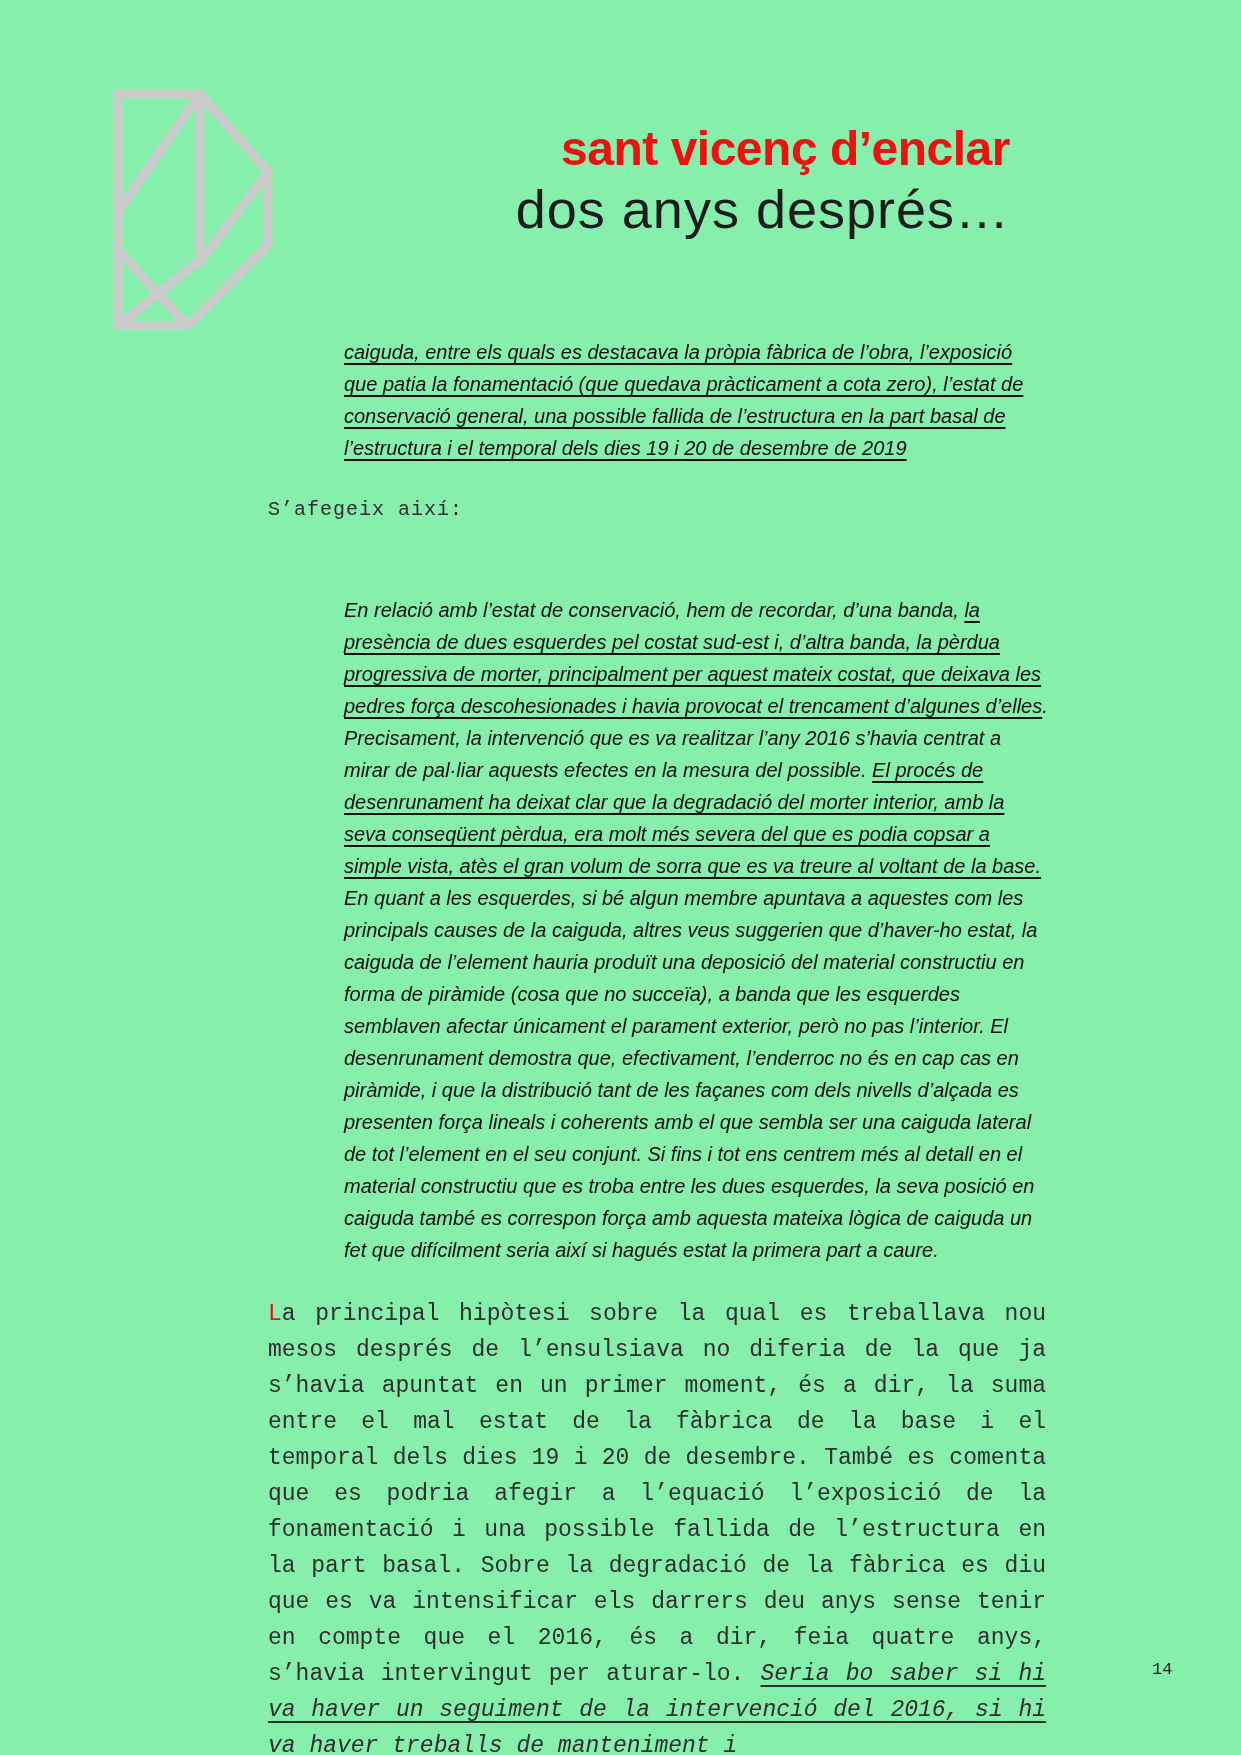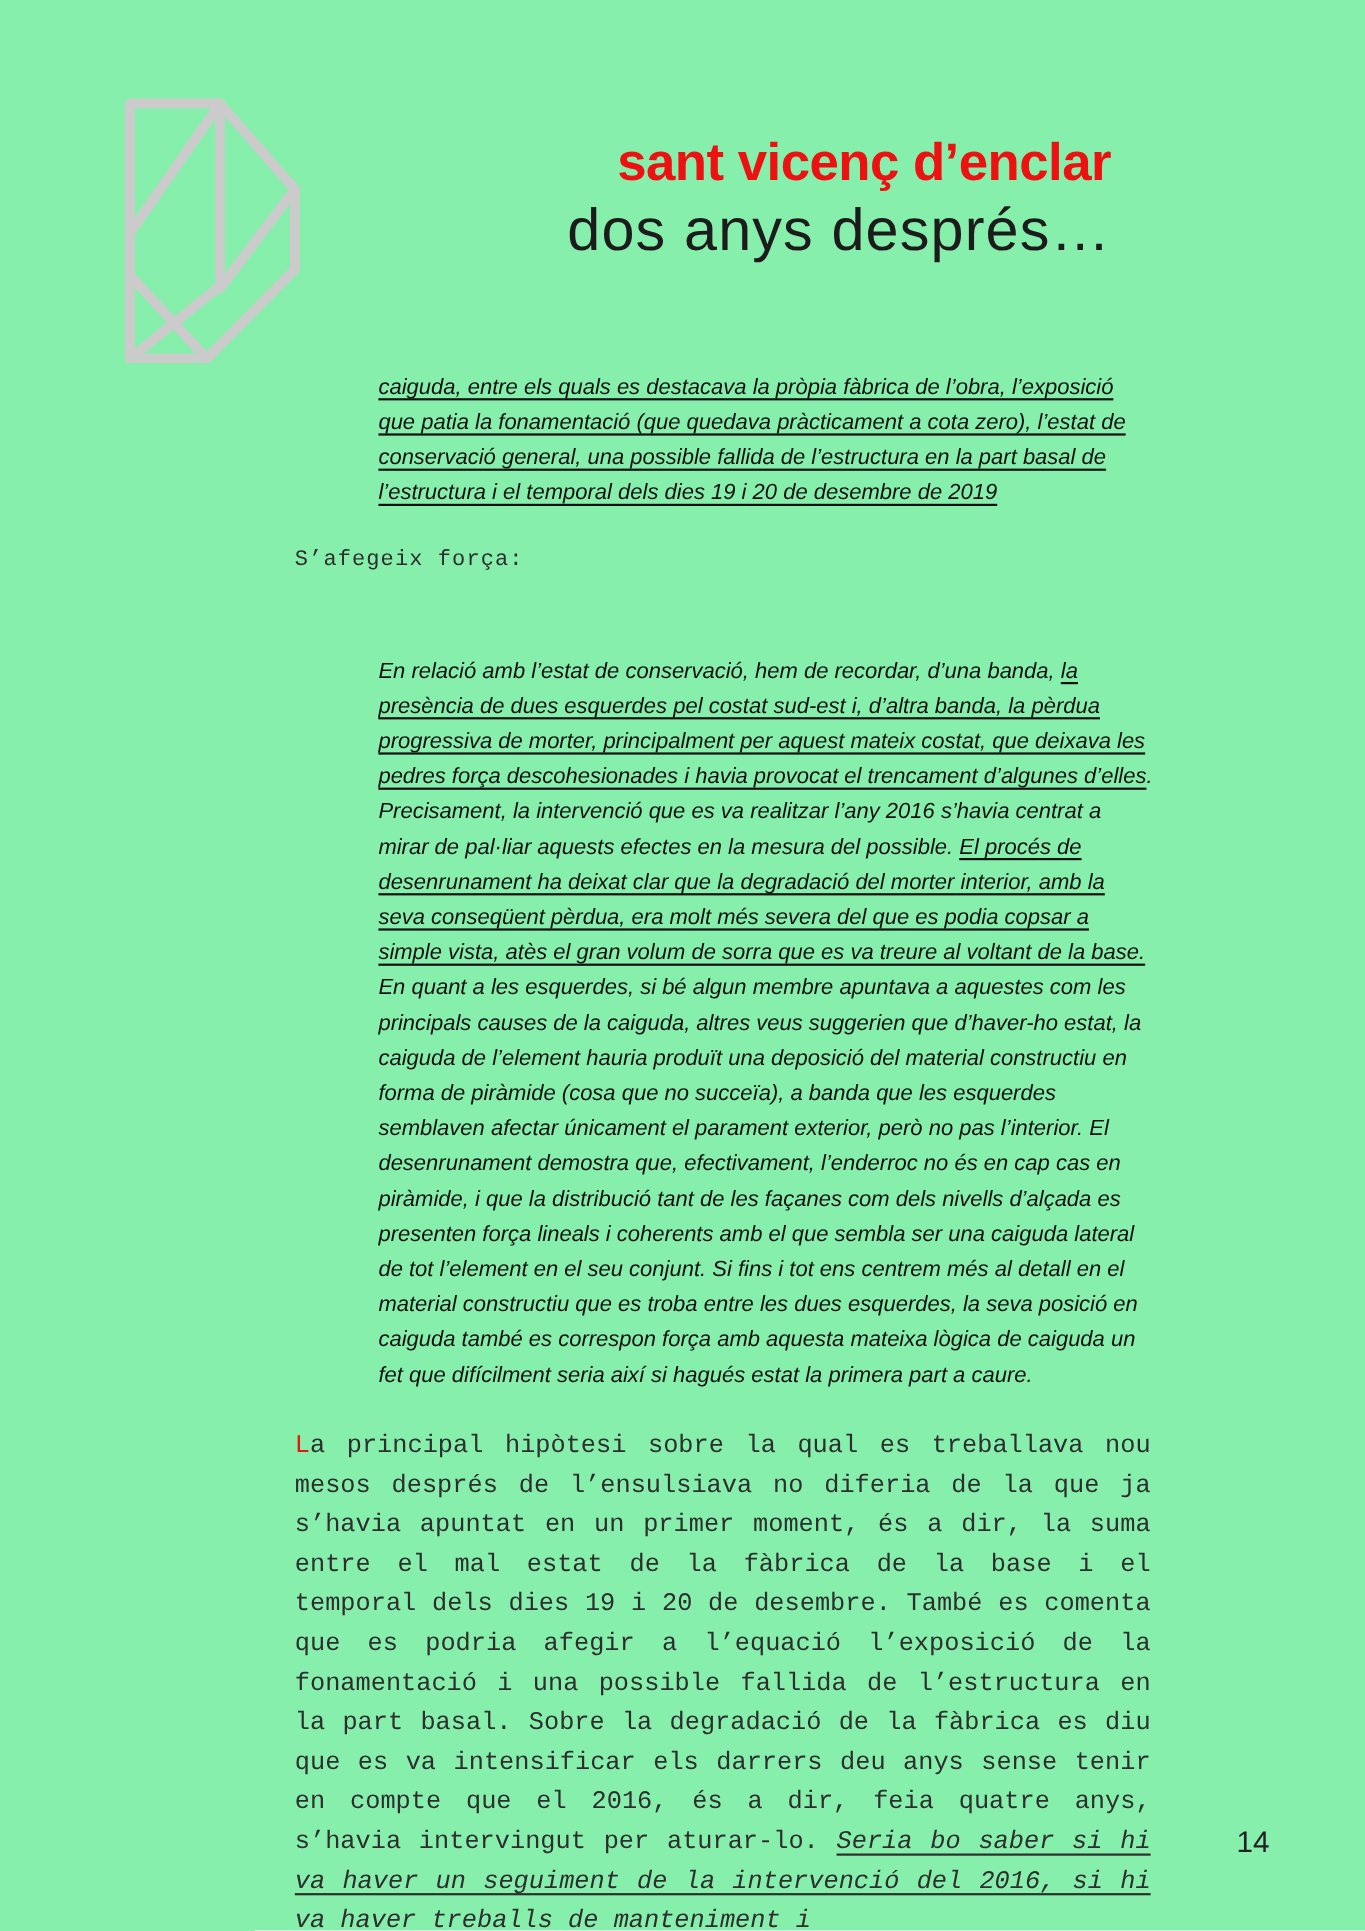--- a/index.html
+++ b/index.html
@@ -79,24 +79,25 @@
     width:778px;
     font-size:23px;
     line-height:36px;
     text-align:justify;
   }
   .initial { color:#ee1111; }
   .body-para .u { text-underline-offset:5px; }
 
   .page-number {
     position:absolute;
-    left:1124px;
+    left:1152px;
     top:1660px;
-    font-size:27px;
+    font-size:17px;
     color:#222;
+    font-family:Liberation Mono, monospace;
   }
 </style>
 </head>
 <body>
 
 <div class="page">
 
   <div class="logo">
     <svg width="170" height="248" viewBox="0 0 170 248" xmlns="http://www.w3.org/2000/svg">
       <g fill="none" stroke="#cbcbcb" stroke-width="9" stroke-linejoin="round" stroke-linecap="round">
@@ -112,21 +113,21 @@
 
   <div class="header-text">
     <div class="title">sant vicenç d’enclar</div>
     <div class="subtitle">dos anys després…</div>
   </div>
 
   <div class="quote q1">
     <span class="u">caiguda, entre els quals es destacava la pròpia fàbrica de l’obra, l’exposició que patia la fonamentació (que quedava pràcticament a cota zero), l’estat de conservació general, una possible fallida de l’estructura en la part basal de l’estructura i el temporal dels dies 19 i 20 de desembre de 2019</span>
   </div>
 
-  <div class="interjection mono">S’afegeix força:</div>
+  <div class="interjection mono">S’afegeix així:</div>
 
   <div class="quote q2">
     <span>En relació amb l’estat de conservació, hem de recordar, d’una banda, </span><span class="u">la presència de dues esquerdes pel costat sud-est i, d’altra banda, la pèrdua progressiva de morter, principalment per aquest mateix costat, que deixava les pedres força descohesionades i havia provocat el trencament d’algunes d’elles</span><span>. Precisament, la intervenció que es va realitzar l’any 2016 s’havia centrat a mirar de pal·liar aquests efectes en la mesura del possible. </span><span class="u">El procés de desenrunament ha deixat clar que la degradació del morter interior, amb la seva conseqüent pèrdua, era molt més severa del que es podia copsar a simple vista, atès el gran volum de sorra que es va treure al voltant de la base.</span><br>
     <span>En quant a les esquerdes, si bé algun membre apuntava a aquestes com les principals causes de la caiguda, altres veus suggerien que d’haver-ho estat, la caiguda de l’element hauria produït una deposició del material constructiu en forma de piràmide (cosa que no succeïa), a banda que les esquerdes semblaven afectar únicament el parament exterior, però no pas l’interior. El desenrunament demostra que, efectivament, l’enderroc no és en cap cas en piràmide, i que la distribució tant de les façanes com dels nivells d’alçada es presenten força lineals i coherents amb el que sembla ser una caiguda lateral de tot l’element en el seu conjunt. Si fins i tot ens centrem més al detall en el material constructiu que es troba entre les dues esquerdes, la seva posició en caiguda també es correspon força amb aquesta mateixa lògica de caiguda un fet que difícilment seria així si hagués estat la primera part a caure.</span>
   </div>
 
   <div class="body-para mono">
     <span class="initial">L</span><span>a principal hipòtesi sobre la qual es treballava nou mesos després de l’ensulsiava no diferia de la que ja s’havia apuntat en un primer moment, és a dir, la suma entre el mal estat de la fàbrica de la base i el temporal dels dies 19 i 20 de desembre. També es comenta que es podria afegir a l’equació l’exposició de la fonamentació i una possible fallida de l’estructura en la part basal. Sobre la degradació de la fàbrica es diu que es va intensificar els darrers deu anys sense tenir en compte que el 2016, és a dir, feia quatre anys, s’havia intervingut per aturar-lo. </span><span class="u">Seria bo saber si hi va haver un seguiment de la intervenció del 2016, si hi va haver treballs de manteniment i</span>
   </div>
 

